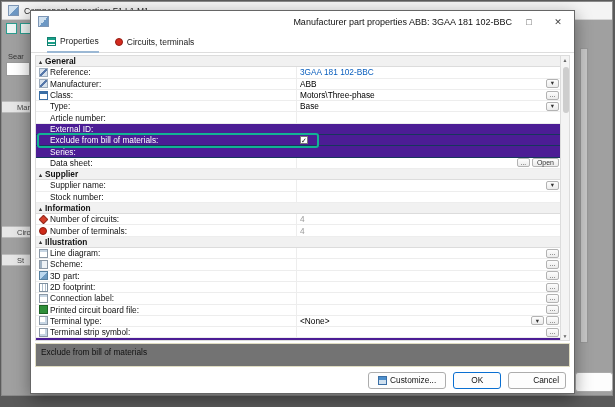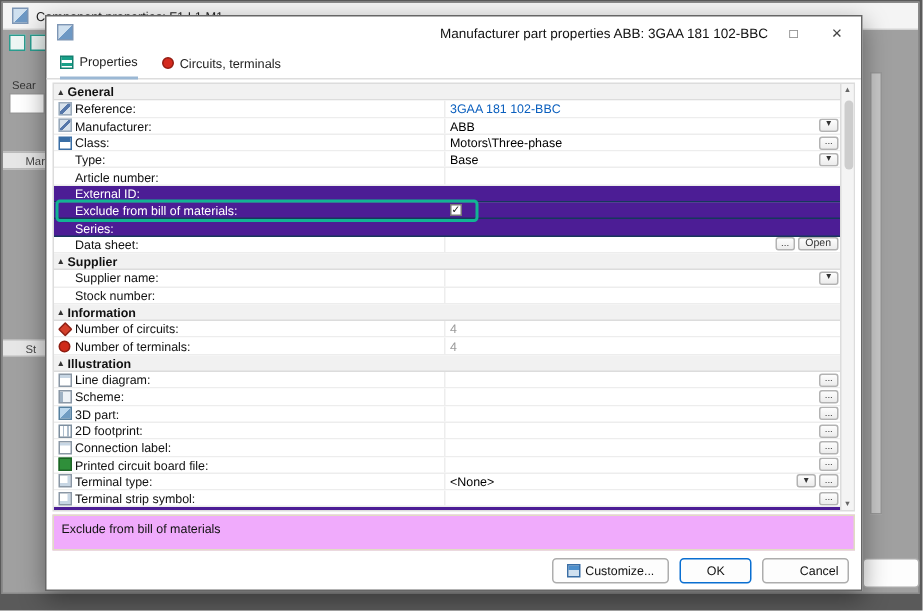--- a/index.html
+++ b/index.html
@@ -9,29 +9,29 @@
   .p-titlebar{height:17px;background:#f4f4f4;display:flex;align-items:center;gap:5px;padding-left:6px;border-bottom:1px solid #d5d5d5;}
   .p-title{font-size:8.5px;color:#222;white-space:nowrap;}
   .title-icon{width:11px;height:11px;flex:0 0 auto;background:linear-gradient(135deg,#cfe0ef 50%,#6d98c4 50%);border:1px solid #7d96b5;box-sizing:border-box;}
   .pfrag-toolbar{position:absolute;left:4px;top:21px;display:flex;gap:3px;}
   .pfrag-tool{width:11px;height:11px;background:#eef6f4;border:1px solid #2a9d8f;box-sizing:border-box;}
   .pfrag-search-label{position:absolute;left:6px;top:50px;font-size:7.5px;color:#333;}
   .pfrag-search-box{position:absolute;left:4px;top:60px;width:24px;height:14px;background:#fff;border:1px solid #999;box-sizing:border-box;}
   .pfrag-strip{position:absolute;left:0;width:30px;height:12px;background:#e6e6e6;border-top:1px solid #bbb;border-bottom:1px solid #bbb;font-size:7.5px;color:#444;line-height:12px;padding-left:15px;box-sizing:border-box;overflow:hidden;white-space:nowrap;}
   .pfrag-mar{top:99px;}
   .pfrag-circ{top:224px;}
-  .pfrag-st{top:224px;}
+  .pfrag-st{top:252px;}
   .pfrag-right-strip{position:absolute;left:578px;top:46px;width:8px;height:295px;background:#c8c8c8;border:1px solid #989898;box-sizing:border-box;}
   .pfrag-bottom-btn{position:absolute;left:573px;top:370px;width:38px;height:20px;background:#fdfdfd;border:1px solid #aaa;border-radius:3px;box-sizing:border-box;}
   
   .dialog{position:absolute;left:30px;top:10px;width:545px;height:384px;background:#fff;border:1px solid #666;box-shadow:0 5px 16px rgba(0,0,0,.4);box-sizing:border-box;display:flex;flex-direction:column;}
   .dlg-titlebar{height:21px;flex:0 0 21px;display:flex;align-items:center;gap:5px;padding:0 4px 0 7px;}
   .dlg-title{flex:1;font-size:9px;color:#111;white-space:nowrap;overflow:hidden;text-align:right;}
   .win-btn{width:24px;height:16px;display:flex;align-items:center;justify-content:center;font-size:9px;color:#444;cursor:default;}
-  .tabs{height:20px;flex:0 0 20px;display:flex;align-items:center;gap:16px;padding-left:9px;border-bottom:1px solid #ddd;}
+  .tabs{height:20px;flex:0 0 20px;display:flex;align-items:center;gap:16px;padding-left:16px;border-bottom:1px solid #ddd;}
   .tab{display:flex;align-items:center;gap:4px;font-size:8.5px;color:#222;height:100%;}
   .tab.active{border-bottom:2px solid #9bb8d4;}
   .properties-icon{width:9px;height:9px;background:repeating-linear-gradient(#18a088 0 2px,#fff 2px 4px);border:1px solid #128070;box-sizing:border-box;}
   .circuits-icon{width:8px;height:8px;border-radius:50%;background:#d42a1e;border:1px solid #931c12;box-sizing:border-box;}
   .dlg-body{flex:1;display:flex;flex-direction:column;padding:2px 4px 0 4px;min-height:0;}
   .grid{position:relative;flex:1;border:1px solid #dcdcdc;box-sizing:border-box;overflow:hidden;background:#fff;}
   .rows{margin-right:9px;}
   .row{display:flex;align-items:center;height:11.3px;box-sizing:border-box;border-bottom:1px solid #ededed;background:#fff;}
   .row.section{background:#f1f1f1;font-weight:bold;border-bottom:1px solid #dcdcdc;}
   .tri{font-size:6px;margin:0 3px 0 3px;color:#333;}
@@ -55,21 +55,21 @@
   .terminals-count-icon{width:8px;height:8px;background:#cf2b1a;border:1px solid #8e1c10;border-radius:50%;}
   .line-diagram-icon,.connection-label-icon{background:#fff;border:1px solid #8a97a5;box-shadow:inset 0 2px #c7d6e4;}
   .scheme-icon{background:#eef2f6;border:1px solid #8a97a5;box-shadow:inset 2px 0 #9fb2c4;}
   .part-3d-icon{background:linear-gradient(135deg,#bcd8ee 50%,#6f9cc2 50%);border:1px solid #56809f;}
   .footprint-2d-icon{background:repeating-linear-gradient(90deg,#fff 0 2px,#aebecd 2px 3px);border:1px solid #7e8f9f;}
   .pcb-file-icon{background:#2f8f3a;border:1px solid #1d6325;}
   .terminal-type-icon,.terminal-strip-icon{background:#fff;border:1px solid #8a97a5;box-shadow:inset -2px -2px #c7d6e4;}
   .vscroll{position:absolute;top:0;right:0;bottom:0;width:9px;background:#f4f4f4;border-left:1px solid #dcdcdc;box-sizing:border-box;display:flex;flex-direction:column;align-items:center;justify-content:space-between;font-size:5px;color:#666;padding:1px 0;}
   .vthumb{position:absolute;top:11px;left:1.5px;width:6px;height:46px;background:#cdcdcd;border-radius:3px;}
   .highlight{position:absolute;left:1px;width:282px;border:2px solid #12b394;border-radius:3px;pointer-events:none;z-index:5;box-sizing:border-box;}
-  .desc{flex:0 0 24px;margin-top:2px;background:#f0abfc;border:1px solid #e0ddc2;box-sizing:border-box;font-size:8.3px;color:#111;padding:3px 5px;}
+  .desc{flex:0 0 24px;margin-top:2px;background:#737373;border:1px solid #e0ddc2;box-sizing:border-box;font-size:8.3px;color:#111;padding:3px 5px;}
   .footer{flex:0 0 26px;display:flex;align-items:center;justify-content:flex-end;gap:7px;padding:0 8px;}
   .btn{display:flex;align-items:center;justify-content:center;gap:3px;height:17px;background:#fdfdfd;border:1px solid #adadad;border-radius:3px;font-size:8.3px;color:#111;font-family:"Liberation Sans",sans-serif;box-sizing:border-box;padding:0 6px;}
   .btn.customize{min-width:78px;}
   .btn.ok{min-width:48px;border:1.5px solid #0a6fd1;}
   .btn.cancel{min-width:48px;padding-left:24px;}
   .btn-icon{width:9px;height:9px;background:linear-gradient(#4d8fcc 3px,#cfe0ef 3px);border:1px solid #3a6ea5;box-sizing:border-box;}
 </style>
 </head>
 <body>
 

